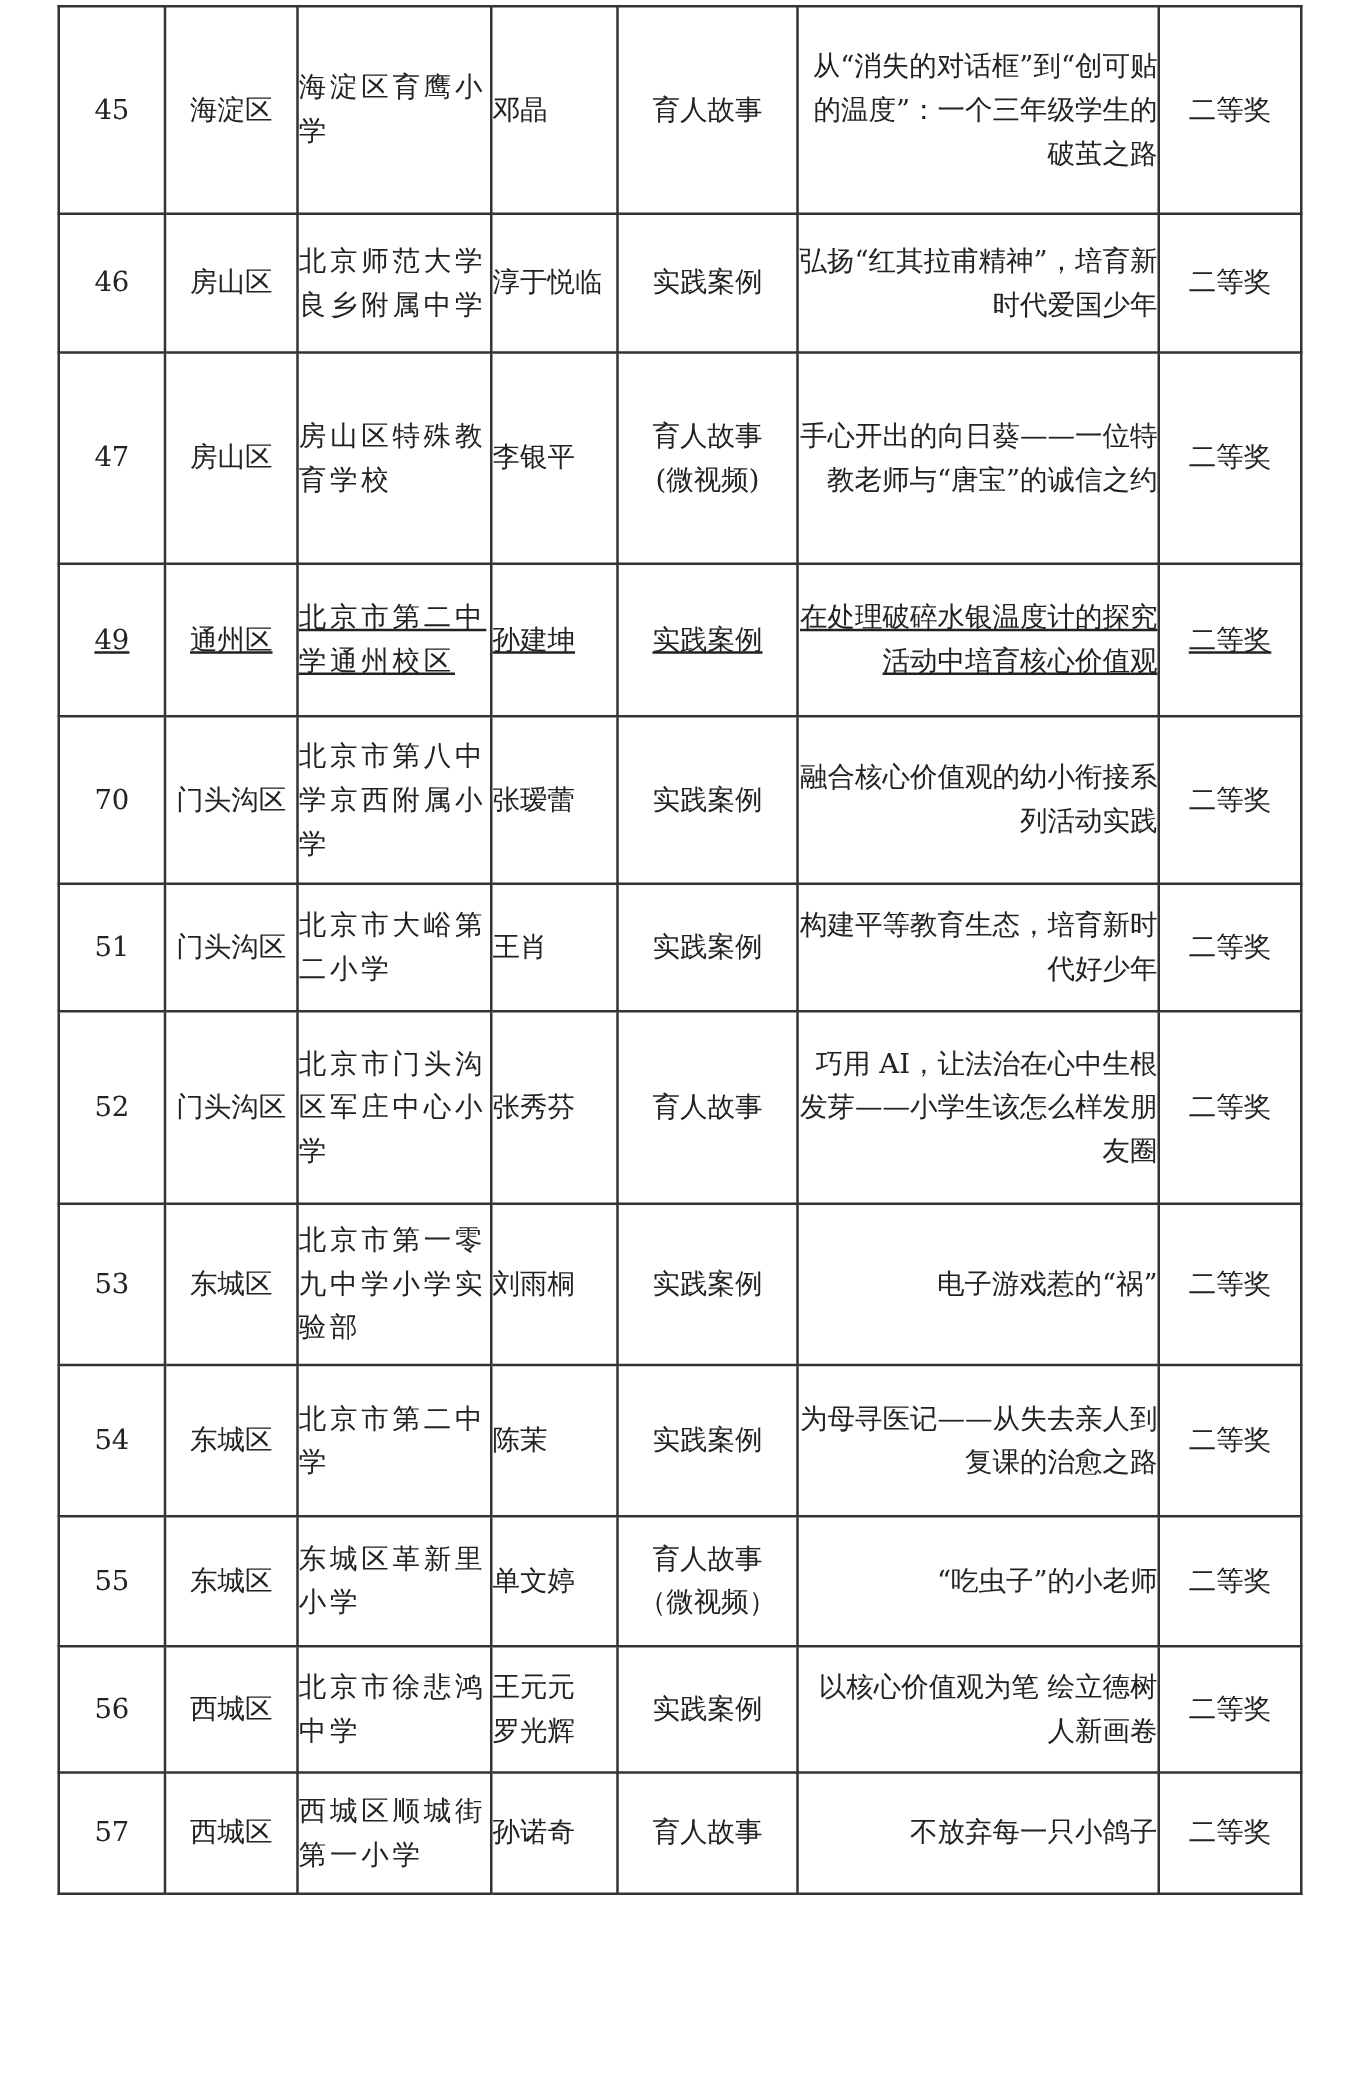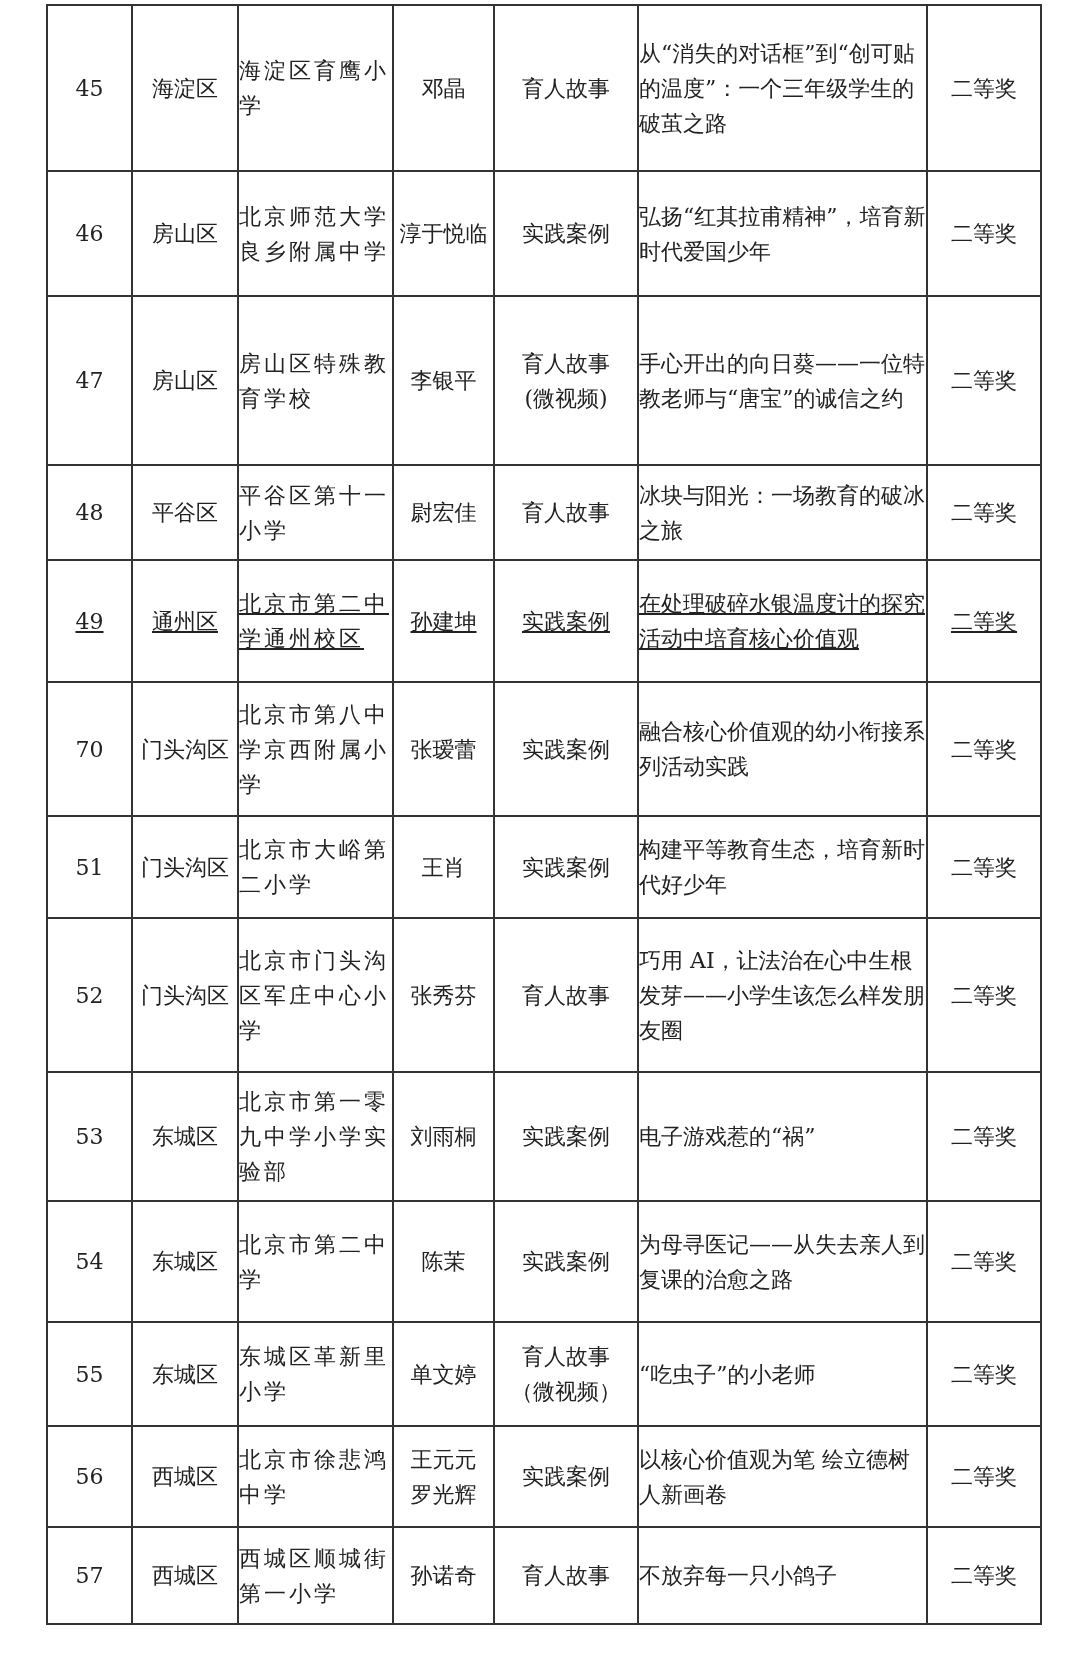--- a/index.html
+++ b/index.html
@@ -10,23 +10,23 @@
     width: 994px; border-collapse: collapse; table-layout: fixed;
   }
   table.awards td {
     border: 2px solid #333;
     font-size: 22px; line-height: 35px;
     vertical-align: middle; padding: 0;
   }
   td.c-no { text-align: center; }
   td.c-dist { text-align: center; padding: 0 12px; margin-left: 44px; }
   td.c-school { text-align: left; padding: 0 10px 0 12px; letter-spacing: 3px; }
-  td.c-name { text-align: center; padding: 0 8px; }
+  td.c-name { text-align: left; padding: 0 8px; }
   td.c-type { text-align: center; }
-  td.c-title { text-align: left; padding: 0 10px 0 12px; }
+  td.c-title { text-align: right; padding: 0 10px 0 12px; }
   td.c-award { text-align: center; }
   .type-line { display: block; }
 </style>
 </head>
 <body>
 
 <table class="awards">
   <colgroup>
     <col style="width:85px">
     <col style="width:106px">
@@ -43,21 +43,21 @@
     <td class="c-school">海淀区育鹰小学</td>
     <td class="c-name">
           <span class="type-line">邓晶</span>
         </td>
     <td class="c-type">
           <span class="type-line">育人故事</span>
         </td>
     <td class="c-title">从“消失的对话框”到“创可贴的温度”：一个三年级学生的破茧之路</td>
     <td class="c-award">二等奖</td>
   </tr>
-      <tr style="height: 125px;">
+      <tr style="height: 111px;">
     <td class="c-no">46</td>
     <td class="c-dist">房山区</td>
     <td class="c-school">北京师范大学良乡附属中学</td>
     <td class="c-name">
           <span class="type-line">淳于悦临</span>
         </td>
     <td class="c-type">
           <span class="type-line">实践案例</span>
         </td>
     <td class="c-title">弘扬“红其拉甫精神”，培育新时代爱国少年</td>
@@ -70,33 +70,20 @@
     <td class="c-name">
           <span class="type-line">李银平</span>
         </td>
     <td class="c-type">
           <span class="type-line">育人故事</span>
           <span class="type-line">(微视频)</span>
         </td>
     <td class="c-title">手心开出的向日葵——一位特教老师与“唐宝”的诚信之约</td>
     <td class="c-award">二等奖</td>
   </tr>
-      <tr style="height: 95px;">
-    <td class="c-no">48</td>
-    <td class="c-dist">平谷区</td>
-    <td class="c-school">平谷区第十一小学</td>
-    <td class="c-name">
-          <span class="type-line">尉宏佳</span>
-        </td>
-    <td class="c-type">
-          <span class="type-line">育人故事</span>
-        </td>
-    <td class="c-title">冰块与阳光：一场教育的破冰之旅</td>
-    <td class="c-award">二等奖</td>
-  </tr>
       <tr style="height: 122px; text-decoration: underline;">
     <td class="c-no">49</td>
     <td class="c-dist">通州区</td>
     <td class="c-school">北京市第二中学通州校区</td>
     <td class="c-name">
           <span class="type-line">孙建坤</span>
         </td>
     <td class="c-type">
           <span class="type-line">实践案例</span>
         </td>

